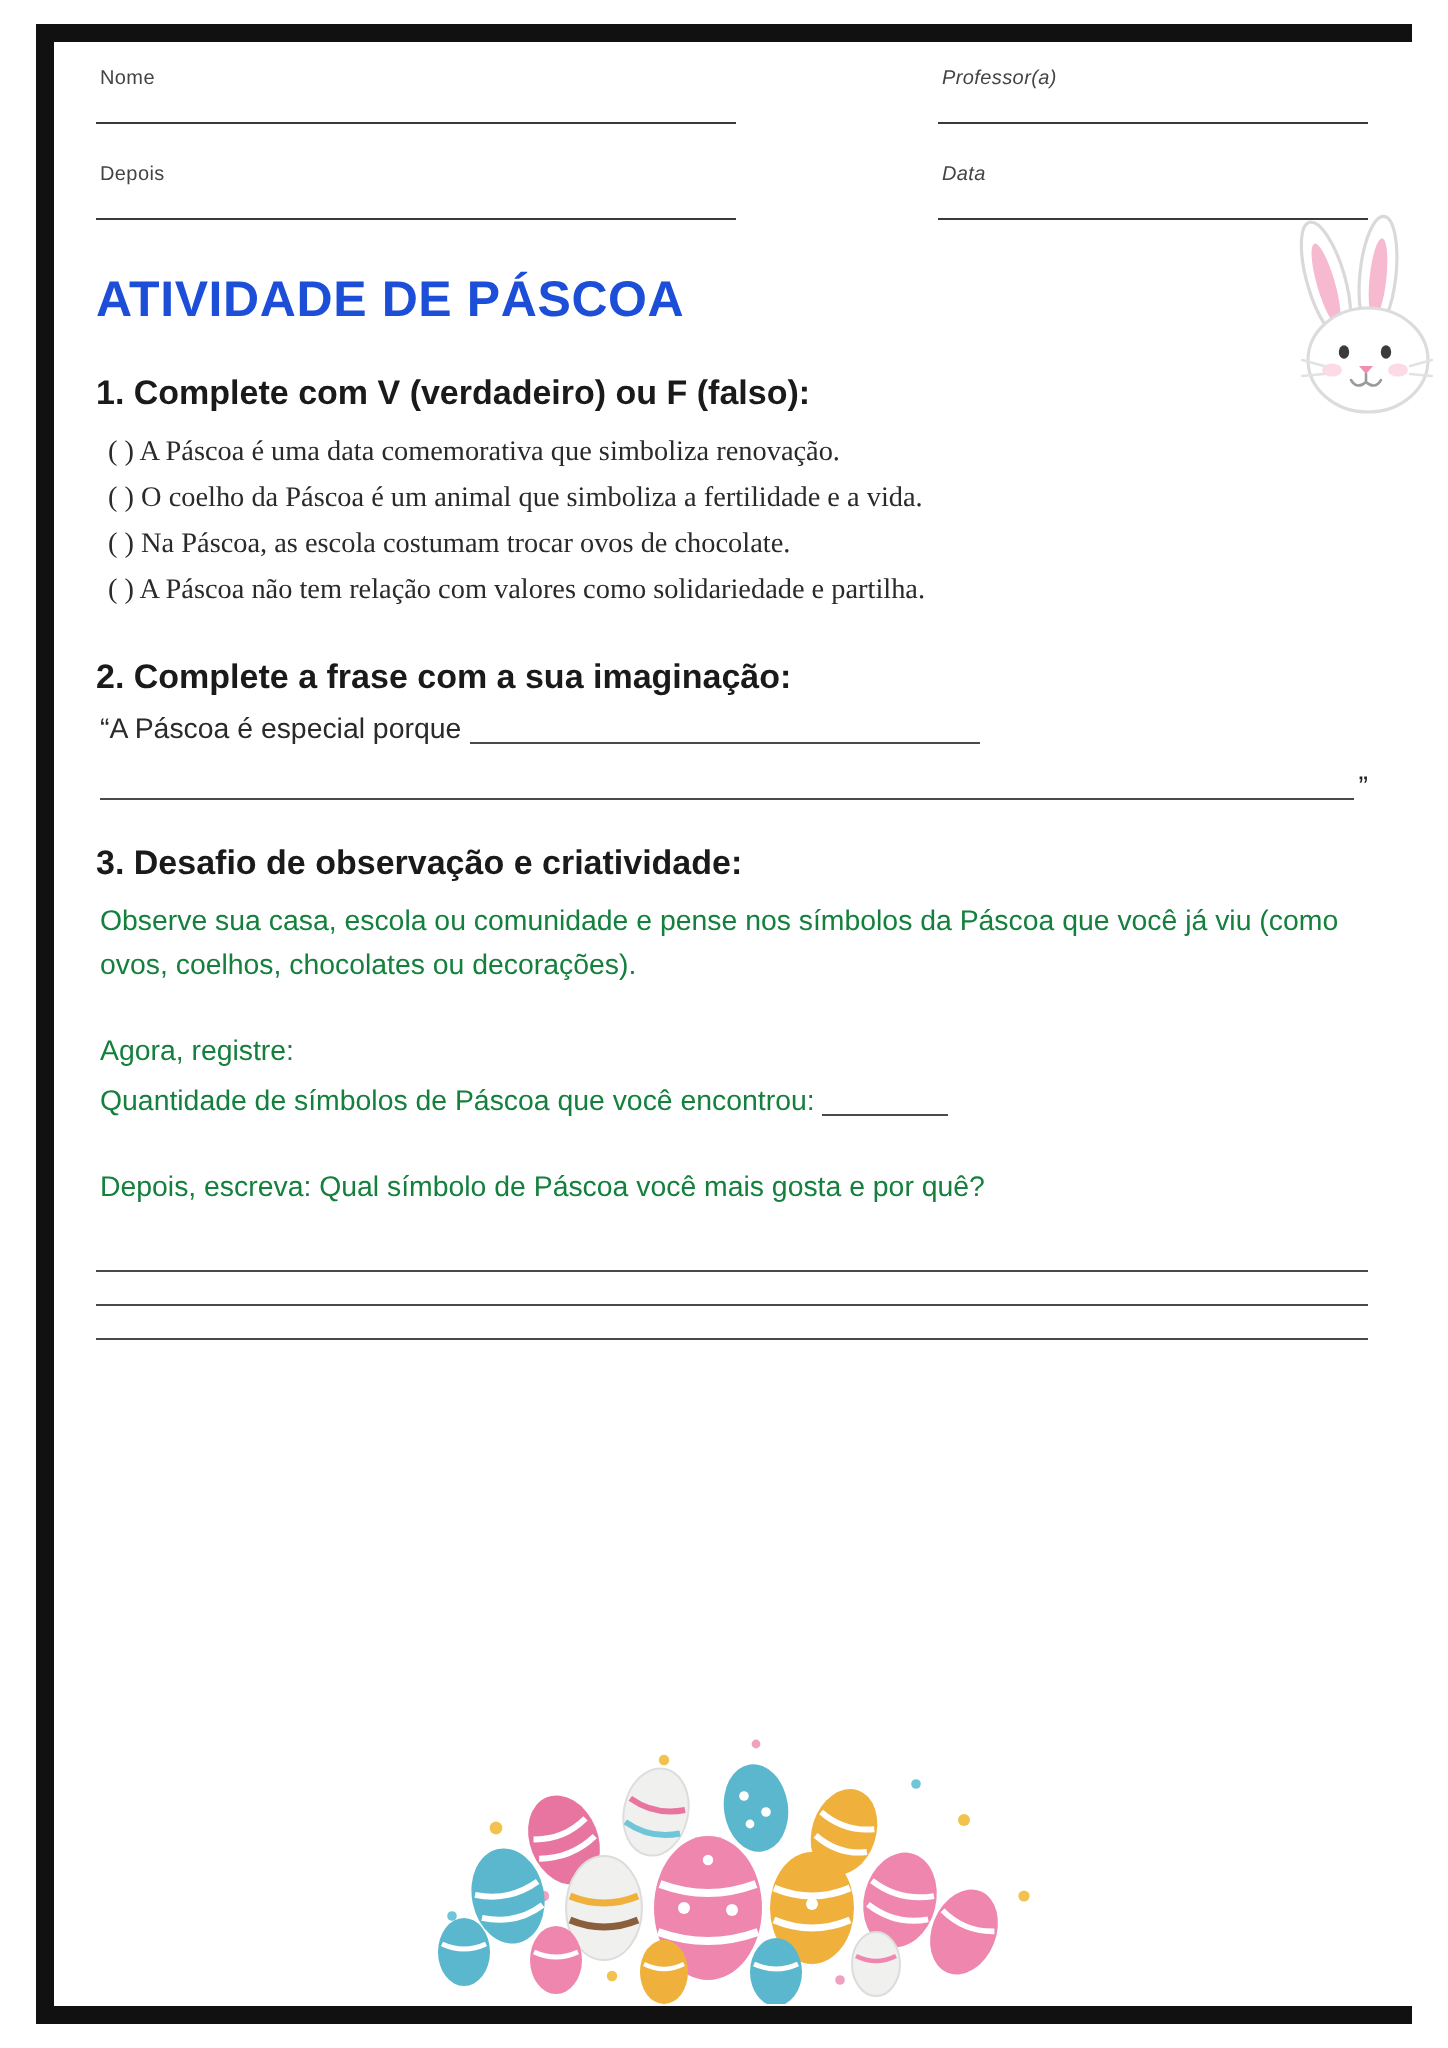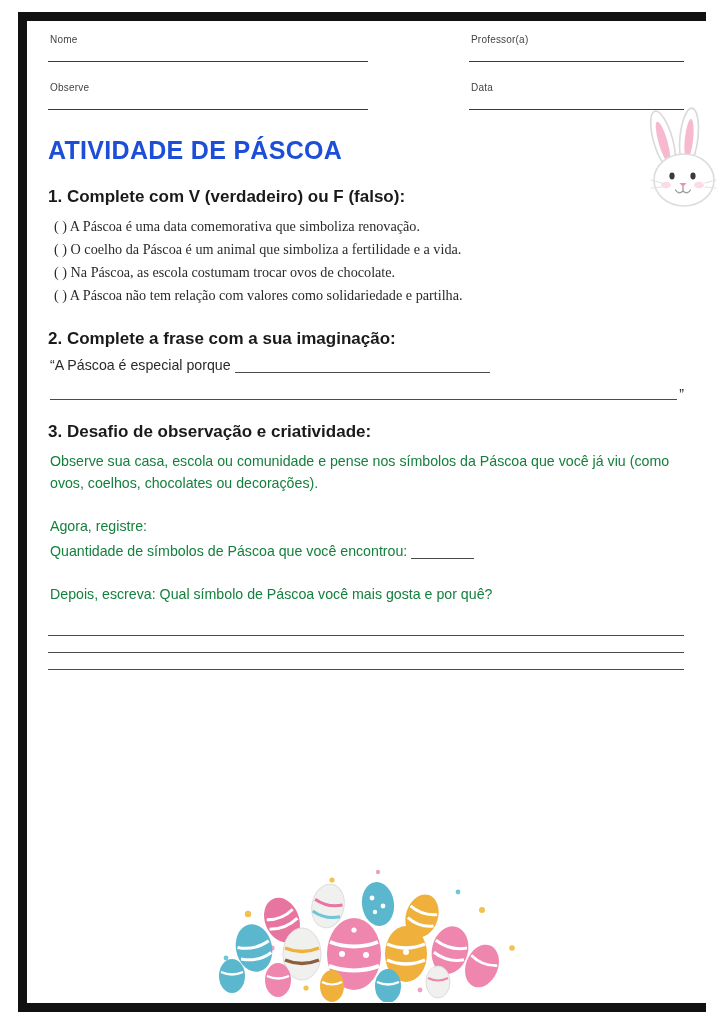--- a/index.html
+++ b/index.html
@@ -62,21 +62,21 @@
   }
   .field-row {
     display: flex;
     justify-content: space-between;
     margin-bottom: 20px;
   }
   .field {
     display: block;
   }
   .field.wide { width: 320px; }
-  .field.narrow { width: 215px; }
+  .field.narrow { width: 215px; font-style: italic; }
   .field-label {
     font-size: 10px;
     color: #444444;
     letter-spacing: 0.2px;
     padding-left: 2px;
     margin-bottom: 5px;
   }
   .field-line {
     border-bottom: 1.3px solid #3a3a3a;
     height: 11px;
@@ -201,21 +201,21 @@
           <div class="field-label">Nome</div>
           <div class="field-line"></div>
         </div>
         <div class="field narrow">
           <div class="field-label">Professor(a)</div>
           <div class="field-line"></div>
         </div>
       </div>
       <div class="field-row">
         <div class="field wide">
-          <div class="field-label">Observe</div>
+          <div class="field-label">Depois</div>
           <div class="field-line"></div>
         </div>
         <div class="field narrow">
           <div class="field-label">Data</div>
           <div class="field-line"></div>
         </div>
       </div>
     </div>
 
     <div class="title">ATIVIDADE DE PÁSCOA</div>

